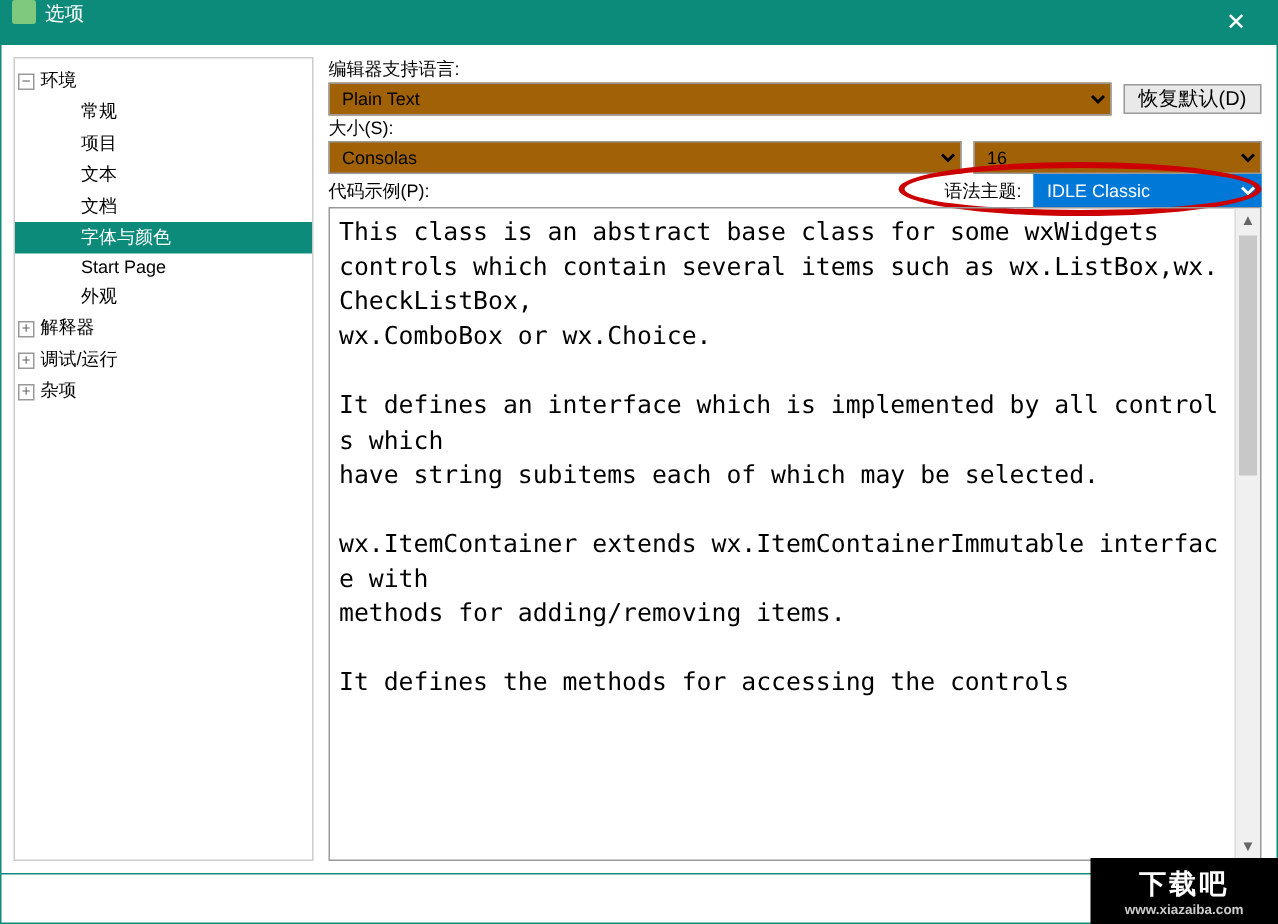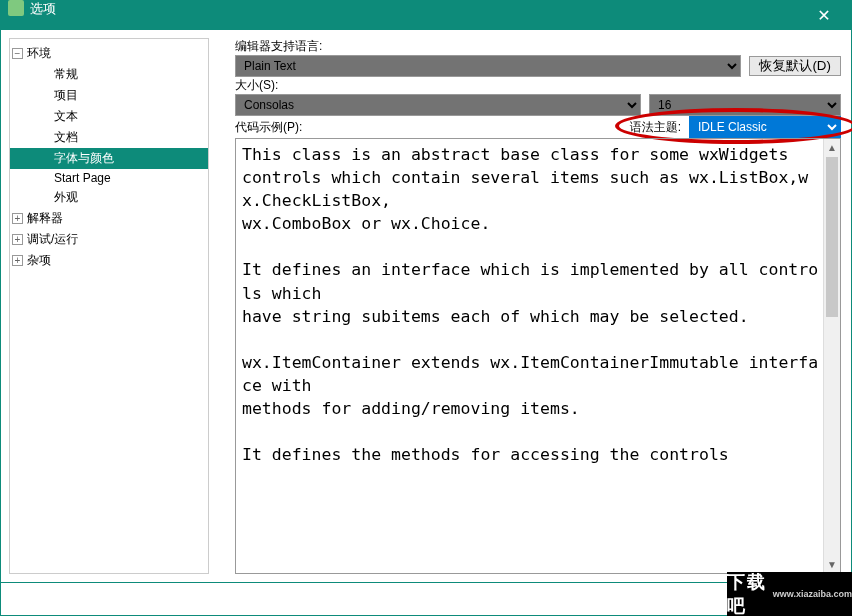--- a/index.html
+++ b/index.html
@@ -2,44 +2,44 @@
 <html><head>
 <meta charset="utf-8">
 <style>
 *{box-sizing:border-box;margin:0;padding:0}
 body{font-family:"Microsoft YaHei","Segoe UI",sans-serif;font-size:12px;background:#fff;width:852px;height:616px;overflow:hidden;position:relative}
 .titlebar{height:30px;background:#0d8b7a;color:#fff;display:flex;align-items:flex-start;padding:0 8px}
 .titlebar .icon{width:16px;height:16px;background:#7fc97f;border-radius:2px;margin-right:6px;display:inline-block}
 .titlebar .title{flex:1;font-size:13px}
 .titlebar .close{width:40px;height:30px;display:flex;align-items:center;justify-content:center;font-size:16px;cursor:pointer}
 .body{display:flex;height:553px;border:1px solid #0d8b7a;border-top:none}
-.sidebar{width:200px;border:1px solid #ccc;margin:8px 16px 8px 8px;overflow:auto}
+.sidebar{width:200px;border:1px solid #ccc;margin:8px 0 8px 8px;overflow:auto}
 .tree{padding:4px 0}
 .tree-item{padding:2px 4px 2px 18px;cursor:pointer;white-space:nowrap}
 .tree-item.child{padding-left:44px}
 .tree-item.selected{background:#0d8b7a;color:#fff}
 .tree-item .exp{display:inline-block;width:11px;height:11px;border:1px solid #999;text-align:center;line-height:9px;font-size:10px;margin-right:4px;margin-left:-16px;color:#666;background:#fff}
 .main{flex:1;padding:8px 10px 8px 10px;display:flex;flex-direction:column;gap:0}
 .row{display:flex;align-items:center;gap:8px}
 .row label{white-space:nowrap}
 .row-top{gap:8px}
-select,input[type=text]{font-size:12px;height:22px;border:1px solid #999;background:#737373;padding:0 4px;font-family:inherit}
+select,input[type=text]{font-size:12px;height:22px;border:1px solid #999;background:#a16207;padding:0 4px;font-family:inherit}
 .btn{height:20px;padding:0 8px;border:1px solid #999;background:#e9e9e9;cursor:pointer;font-family:inherit}
 .sel-lang{flex:1}
 .btn-restore{width:92px}
 .sel-font{flex:1}
 .sel-size{width:192px}
 .sample-wrap{flex:1;position:relative}
 .sample{width:100%;height:100%;border:1px solid #999;font-family:Consolas,monospace;font-size:16.5px;padding:4px 20px 4px 6px;line-height:1.4;overflow:auto;white-space:pre-wrap;word-break:break-all}
 .theme-sel{width:152px;background:#0078d7;color:#fff;border:1px solid #0078d7}
 .callout{position:absolute;border:4px solid #c00;border-radius:50%/50%;pointer-events:none}
 .footer{height:33px;border:1px solid #0d8b7a;border-top:none;display:flex;justify-content:flex-end;align-items:center;padding-right:10px;gap:8px}
 .footer .btn{width:80px;height:24px;border:1px solid #777}
 .footer .ok{border:1px solid #3a8fe0}
-.watermark{position:absolute;right:0;bottom:0;width:125px;height:44px;background:#000;color:#fff;display:flex;flex-direction:row;align-items:center;justify-content:center;font-weight:bold}
+.watermark{position:absolute;right:0;bottom:0;width:125px;height:44px;background:#000;color:#fff;display:flex;flex-direction:column;align-items:center;justify-content:center;font-weight:bold}
 .watermark .big{font-size:18px;letter-spacing:2px}
 .watermark .url{font-size:9px;color:#ccc}
 .scroll-stub{position:absolute;right:1px;top:1px;bottom:1px;width:17px;background:#f0f0f0;border-left:1px solid #ddd}
 .scroll-stub .arrow{height:17px;display:flex;align-items:center;justify-content:center;color:#666;font-size:10px}
 .scroll-stub .thumb{position:absolute;left:2px;right:2px;top:18px;height:160px;background:#c8c8c8}
 </style>
 </head>
 <body>
 
 <div class="titlebar">

